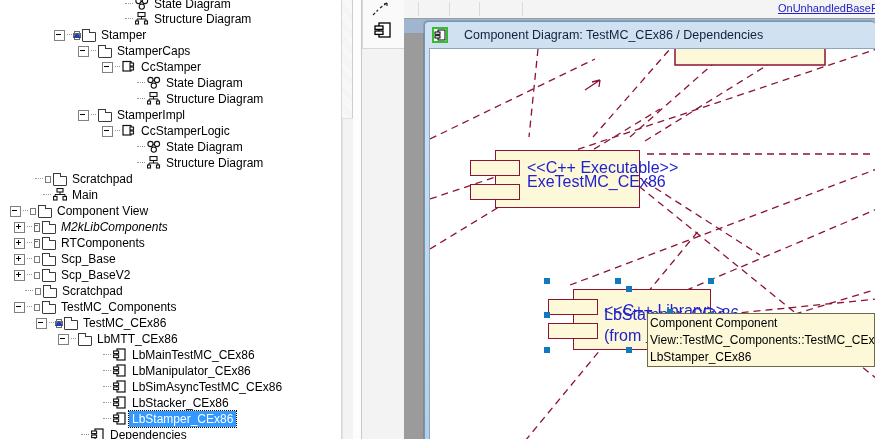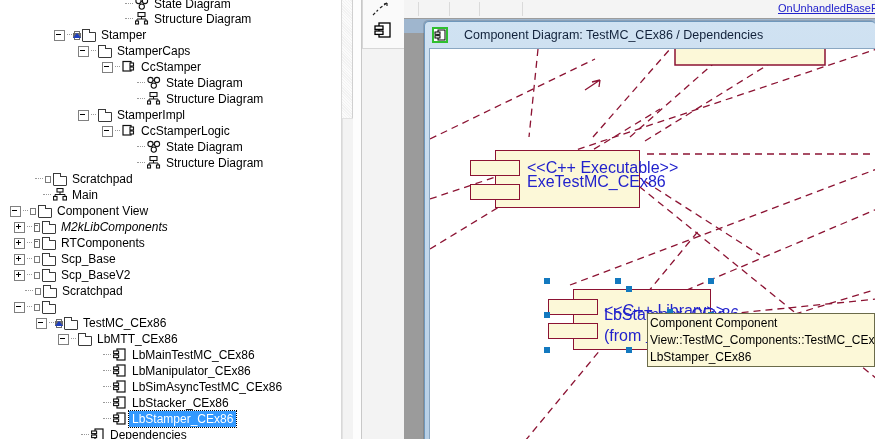--- a/index.html
+++ b/index.html
@@ -291,20 +291,21 @@
       <span class="dots"></span>
       <span class="mark box"></span>
       <span class="ic folder"></span>
       <span class="tree-label">Scratchpad</span>
     </div>
     <div class="tree-row" style="left: 14px; top: 299px;">
       <span class="expander"></span>
       <span class="dots sm"></span>
       <span class="mark box"></span>
       <span class="ic folder"></span>
+      <span class="tree-label">TestMC_Components</span>
     </div>
     <div class="tree-row" style="left: 36px; top: 315px;">
       <span class="expander"></span>
       <span class="dots sm"></span>
       <span class="mark pkg tri"></span>
       <span class="ic folder"></span>
       <span class="tree-label">TestMC_CEx86</span>
     </div>
     <div class="tree-row" style="left: 58px; top: 331px;">
       <span class="expander"></span>

